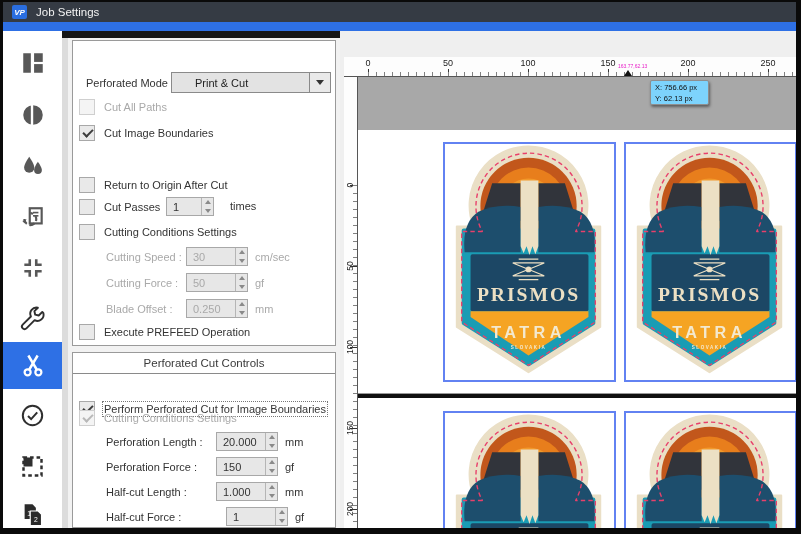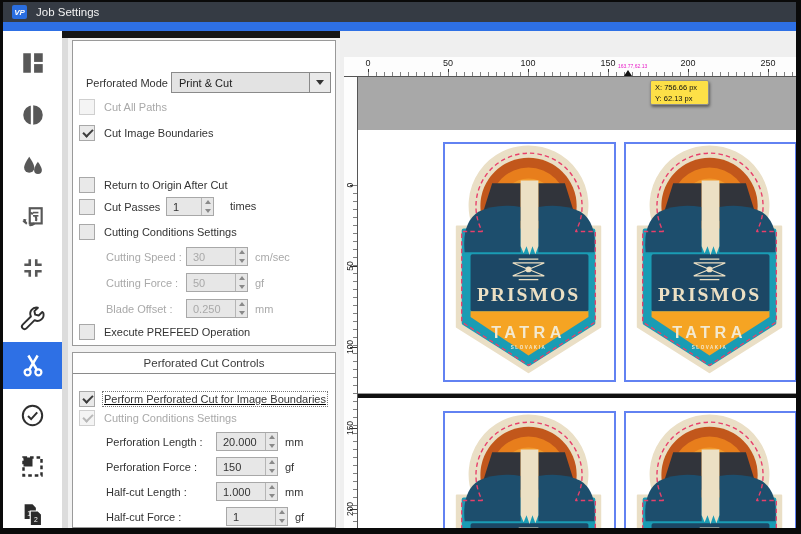--- a/index.html
+++ b/index.html
@@ -60,21 +60,21 @@
   .vnum{position:absolute;left:-4px;width:20px;height:12px;line-height:12px;text-align:center;transform:rotate(-90deg);font-size:8.5px;color:#222;}
   .vticks{position:absolute;top:108px;bottom:0;right:0;width:4px;background:repeating-linear-gradient(to bottom,#808080 0 1px,transparent 1px 8px);}
   .vmaj{position:absolute;right:0;width:7px;height:1px;background:#333;}
   .workspace{position:absolute;left:18px;top:46px;width:438px;height:451px;background:#a8a8a8;overflow:hidden;}
   .page{position:absolute;left:0;width:438px;background:#fff;}
   .page1{top:53px;height:264px;border-bottom:1px solid #999;box-sizing:border-box;}
   .separator{position:absolute;left:0;top:317px;width:438px;height:4px;background:#101010;}
   .page2{top:321px;height:130px;}
   .cutlabel{position:absolute;width:173px;height:240px;border:2px solid #6282f2;box-sizing:border-box;background:#fff;}
   .cutlabel svg{display:block;}
-  .tooltip{position:absolute;left:292px;top:3px;width:59px;height:25px;background:#fde047;border:1px solid #8e8e8e;border-radius:2px;
+  .tooltip{position:absolute;left:292px;top:3px;width:59px;height:25px;background:#7dd3fc;border:1px solid #8e8e8e;border-radius:2px;
         box-shadow:1px 2px 3px rgba(0,0,0,.45);font-size:7.5px;color:#111;line-height:11px;padding:1px 0 0 4px;box-sizing:border-box;}
   .hidden-defs{position:absolute;width:0;height:0;overflow:hidden;}
 </style>
 </head>
 <body>
 
 <div class="window">
 
   <div class="titlebar">
     <div class="logo">VP</div>
@@ -153,21 +153,21 @@
   <div class="sidebar-gap"></div>
   <div class="panel-topstrip"></div>
 
   <div class="panel">
 
     <div class="groupbox gb1">
 
       <div class="fld-row" style="top:32px;left:13px;">
         <span class="fld-label">Perforated Mode :</span>
       </div>
-      <div class="dropdown" style="left:98px;top:31px;width:160px;">
+      <div class="dropdown" style="left:98px;top:31px;width:160px;padding-left:16px;">
         <span class="val">Print &amp; Cut</span>
         <span class="dd-btn">
             <span class="tri"></span>
           </span>
       </div>
 
       <div class="chk-row" style="top:57px;">
         <span class="cb dis"></span>
         <span class="chk-label dis">Cut All Paths</span>
       </div>
@@ -236,21 +236,21 @@
 
       <div class="chk-row" style="top:282px;">
         <span class="cb"></span>
         <span class="chk-label">Execute PREFEED Operation</span>
       </div>
     </div>
 
     <div class="groupbox gb2">
       <div class="gb-title">Perforated Cut Controls</div>
 
-      <div class="chk-row" style="top:37px;text-decoration:underline;">
+      <div class="chk-row" style="top:47px;">
         <span class="cb">
             <span class="check"></span>
           </span>
         <span class="chk-label focus">Perform Perforated Cut for Image Boundaries</span>
       </div>
       <div class="chk-row" style="top:56px;">
         <span class="cb dis">
             <span class="check"></span>
           </span>
         <span class="chk-label dis">Cutting Conditions Settings</span>

